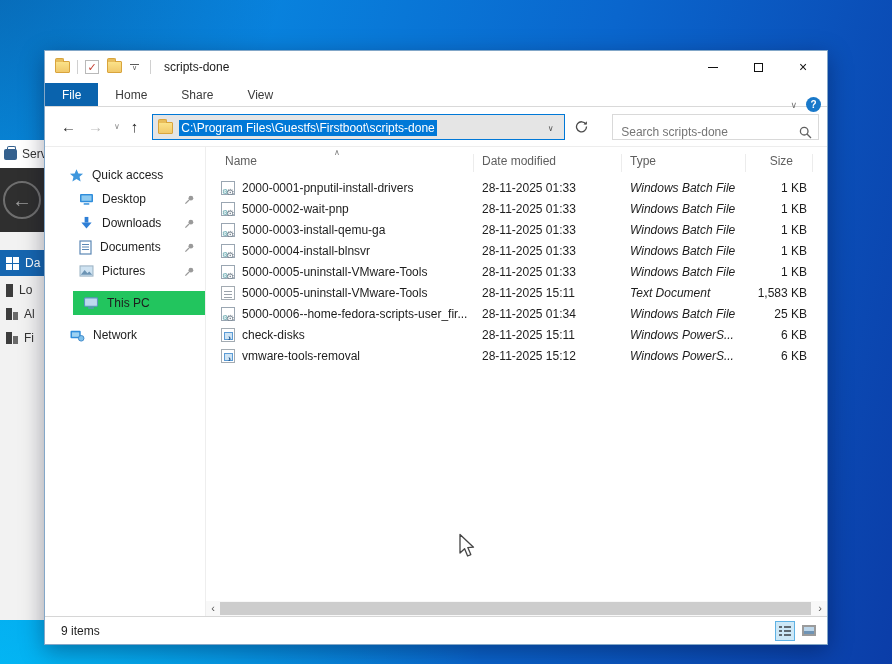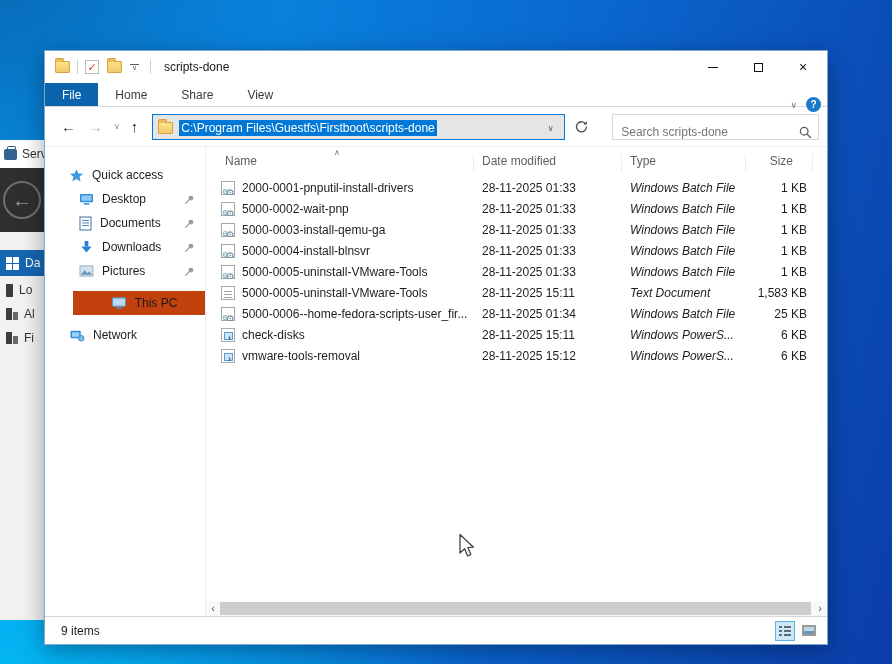--- a/index.html
+++ b/index.html
@@ -77,21 +77,21 @@
                width:210px; margin-left:18px; padding:0 6px 0 8px; }
   .searchbox input { border:none; outline:none; flex:1; font:inherit; color:#1d1d1d; min-width:0; background:transparent; }
   .searchbox input::placeholder { color:#757575; opacity:1; }
 
   
   .main { flex:1; display:flex; min-height:0; }
   .navpane { width:161px; flex:0 0 auto; padding-top:16px; border-right:1px solid #eeeeee; overflow:hidden; }
   .nav-item { height:24px; display:flex; align-items:center; gap:8px; padding-left:24px; color:#1d1d1d; position:relative; }
   .nav-item.child { padding-left:34px; }
   .nav-item .pin { margin-left:auto; margin-right:10px; }
-  .nav-item.selected { background:#c2410c; margin-left:28px; padding-left:10px;justify-content:center; }
+  .nav-item.selected { background:#22c55e; margin-left:28px; padding-left:10px; }
   .nav-gap { height:8px; }
   .navpane svg { flex:0 0 auto; }
 
   
   .filearea { flex:1; display:flex; flex-direction:column; min-width:0; position:relative; }
   .colheaders { height:26px; display:flex; align-items:flex-end; color:#5f5f5f; flex:0 0 auto; position:relative; padding-bottom:1px; }
   .col { padding:0 0 4px 8px; border-right:1px solid #ececec; white-space:nowrap; overflow:hidden; }
   .col-name { width:268px; padding-left:19px; }
   .col-date { width:148px; }
   .col-type { width:124px; }
@@ -247,39 +247,39 @@
           <rect x="5" y="11" width="6" height="1.6" fill="#2f8ddb"></rect>
         </svg>
         <span>Desktop</span>
         <svg class="pin" width="11" height="11" viewBox="0 0 12 12">
           <circle cx="7.5" cy="4.5" r="2.6" fill="#9a9a9a"></circle>
           <line x1="5.5" y1="6.5" x2="1.5" y2="10.5" stroke="#9a9a9a" stroke-width="1.4"></line>
         </svg>
       </div>
 
       <div class="nav-item child">
+        <svg width="15" height="14" viewBox="0 0 16 15">
+          <rect x="6" y="1" width="4" height="6" fill="#2e7fd6"></rect>
+          <path d="M2.5 7 L13.5 7 L8 13.5 Z" fill="#2e7fd6"></path>
+        </svg>
+        <span>Downloads</span>
+        <svg class="pin" width="11" height="11" viewBox="0 0 12 12">
+          <circle cx="7.5" cy="4.5" r="2.6" fill="#9a9a9a"></circle>
+          <line x1="5.5" y1="6.5" x2="1.5" y2="10.5" stroke="#9a9a9a" stroke-width="1.4"></line>
+        </svg>
+      </div>
+
+      <div class="nav-item child">
         <svg width="13" height="15" viewBox="0 0 13 15">
           <rect x="1" y="1" width="11" height="13" fill="#fff" stroke="#5b87b5" stroke-width="1.2"></rect>
           <line x1="3" y1="4.5" x2="10" y2="4.5" stroke="#5b87b5" stroke-width="1"></line>
           <line x1="3" y1="7" x2="10" y2="7" stroke="#5b87b5" stroke-width="1"></line>
           <line x1="3" y1="9.5" x2="10" y2="9.5" stroke="#5b87b5" stroke-width="1"></line>
         </svg>
         <span>Documents</span>
-        <svg class="pin" width="11" height="11" viewBox="0 0 12 12">
-          <circle cx="7.5" cy="4.5" r="2.6" fill="#9a9a9a"></circle>
-          <line x1="5.5" y1="6.5" x2="1.5" y2="10.5" stroke="#9a9a9a" stroke-width="1.4"></line>
-        </svg>
-      </div>
-
-      <div class="nav-item child">
-        <svg width="15" height="14" viewBox="0 0 16 15">
-          <rect x="6" y="1" width="4" height="6" fill="#2e7fd6"></rect>
-          <path d="M2.5 7 L13.5 7 L8 13.5 Z" fill="#2e7fd6"></path>
-        </svg>
-        <span>Downloads</span>
         <svg class="pin" width="11" height="11" viewBox="0 0 12 12">
           <circle cx="7.5" cy="4.5" r="2.6" fill="#9a9a9a"></circle>
           <line x1="5.5" y1="6.5" x2="1.5" y2="10.5" stroke="#9a9a9a" stroke-width="1.4"></line>
         </svg>
       </div>
 
       <div class="nav-item child">
         <svg width="15" height="12" viewBox="0 0 16 13">
           <rect x="1" y="1" width="14" height="11" fill="#cfe3f2" stroke="#9fb6c6" stroke-width="1.2"></rect>
           <path d="M1.8 10.5 L6 5.5 L9 9 L11 7 L14.2 10.5 Z" fill="#6c94b4"></path>

